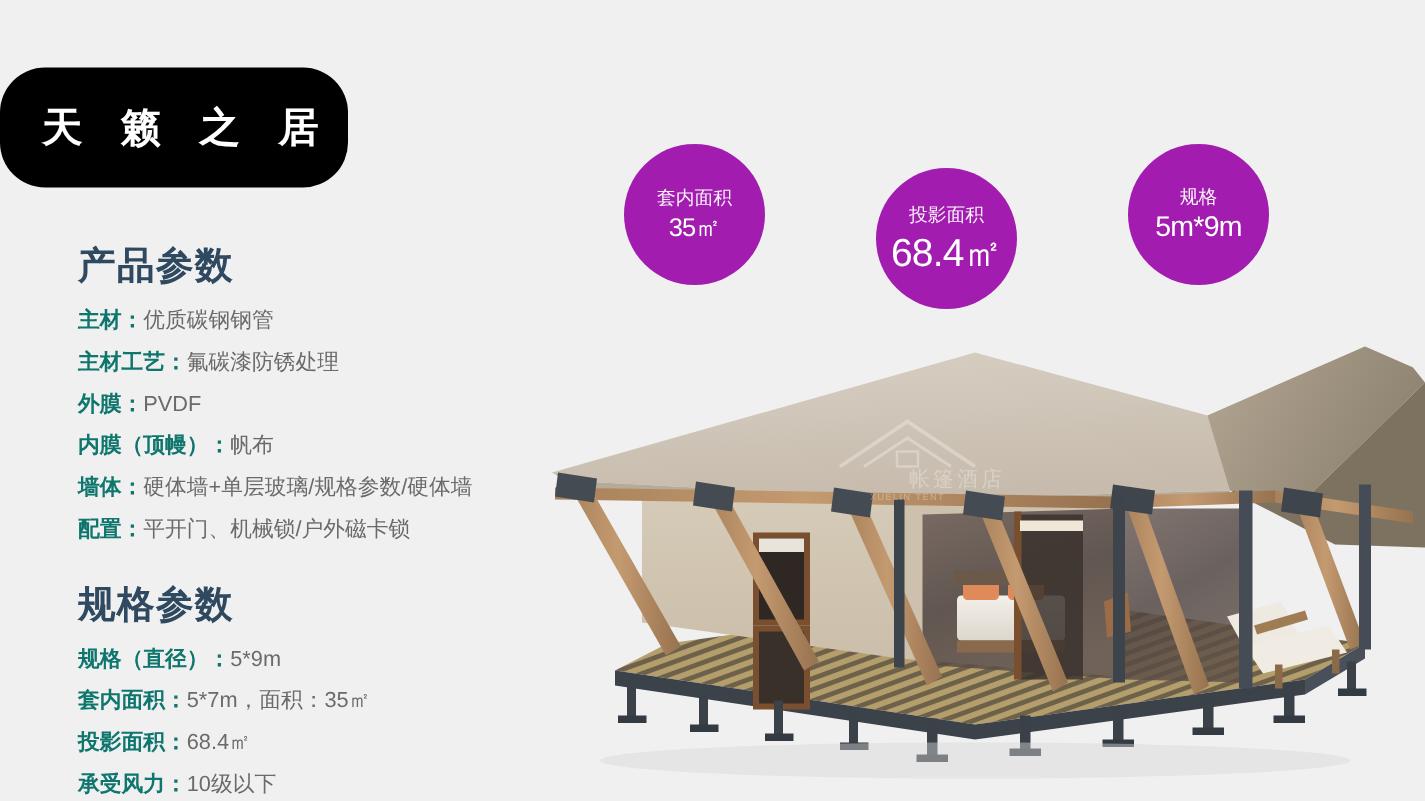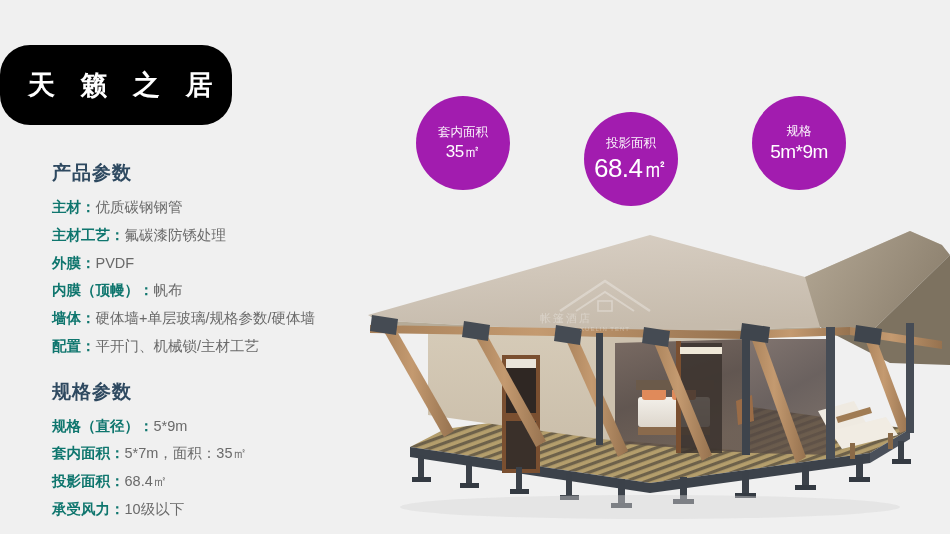--- a/index.html
+++ b/index.html
@@ -27,21 +27,21 @@
     font-size:27px;
     font-weight:bold;
     letter-spacing:9px;
     padding-left:28px;
     white-space:nowrap;
   }
   
   .spec-panel{position:absolute;left:0;top:160px;width:380px;}
   .section-heading{
     color:#2e4960;
-    font-size:19px;
+    font-size:25px;
     font-weight:bold;
     letter-spacing:1px;
     margin:0 0 8px 52px;
   }
   .spec-list{margin:0 0 18px 0;padding:0;list-style:none;}
   .spec-list li{
     margin:0 0 0 52px;
     padding:3px 0;
     font-size:14.5px;
     line-height:1.5;
@@ -69,22 +69,22 @@
   .stat-circle.c3 .stat-value{font-size:19px;}
   
   .scene{position:absolute;left:350px;top:215px;width:600px;height:319px;}
   .scene svg{display:block;}
   .watermark{
     position:absolute;left:190px;top:60px;
     width:130px;height:60px;
     opacity:.30;pointer-events:none;
   }
   .wm-text{
-    font-size:11px;color:#ffffff;letter-spacing:2px;
-    text-align:left;margin-top:-4px;
+    font-size:14px;color:#ffffff;letter-spacing:2px;
+    text-align:right;margin-top:-4px;
   }
   .wm-sub{font-size:6px;color:#ffffff;letter-spacing:1px;text-align:center;}
 </style>
 </head>
 <body>
 
 <div class="page">
 
   <div class="title-banner">
     <span class="title-text">天 籁 之 居</span>
@@ -103,21 +103,21 @@
       <li>
         <span class="spec-label">外膜：</span><span class="spec-value">PVDF</span>
       </li>
       <li>
         <span class="spec-label">内膜（顶幔）：</span><span class="spec-value">帆布</span>
       </li>
       <li>
         <span class="spec-label">墙体：</span><span class="spec-value">硬体墙+单层玻璃/规格参数/硬体墙</span>
       </li>
       <li>
-        <span class="spec-label">配置：</span><span class="spec-value">平开门、机械锁/主材工艺</span>
+        <span class="spec-label">配置：</span><span class="spec-value">平开门、机械锁/户外磁卡锁</span>
       </li>
     </ul>
 
     <h2 class="section-heading">规格参数</h2>
     <ul class="spec-list">
       <li>
         <span class="spec-label">规格（直径）：</span><span class="spec-value">5*9m</span>
       </li>
       <li>
         <span class="spec-label">套内面积：</span><span class="spec-value">5*7m，面积：35㎡</span>

